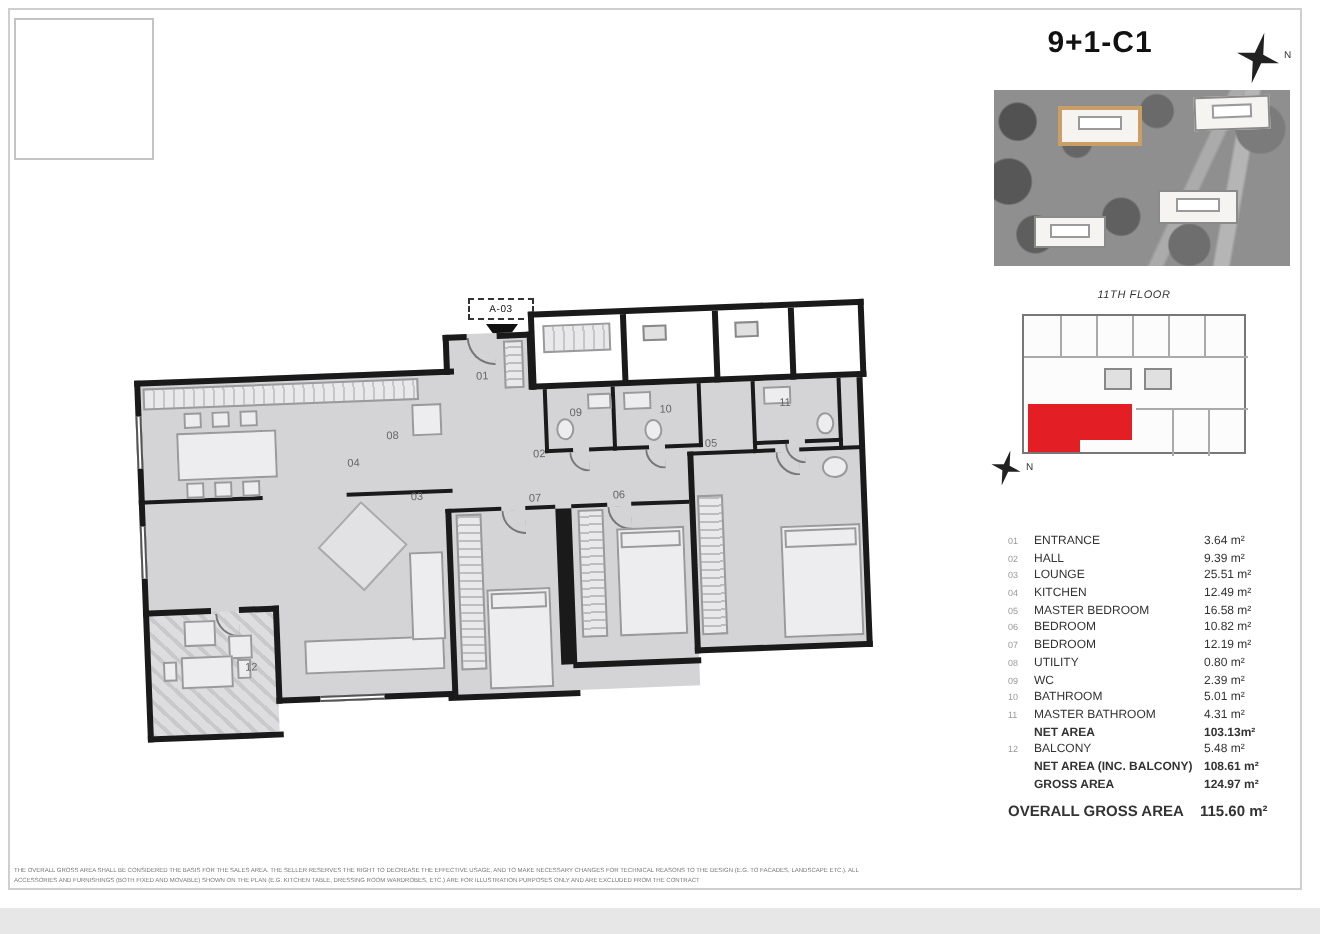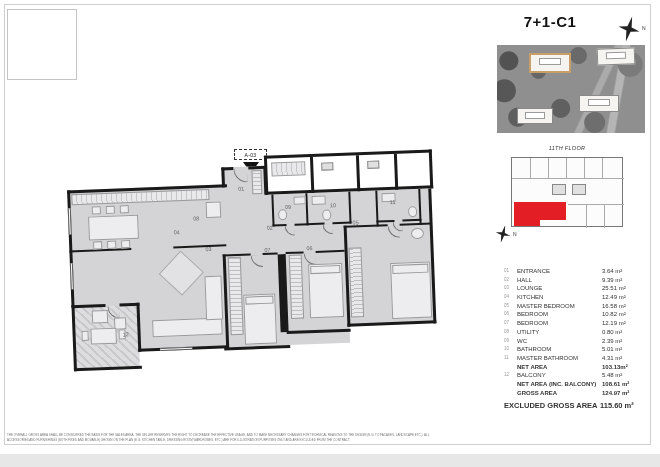--- a/index.html
+++ b/index.html
@@ -71,21 +71,21 @@
     font-size:5px;text-align:center;line-height:10px;color:#111;letter-spacing:.3px;}
   .marker-tri{left:243px;top:162px;width:0;height:0;border-left:8px solid transparent;
     border-right:8px solid transparent;border-top:11px solid #111;}
 </style>
 </head>
 <body>
 
 <div class="abs frame"></div>
 <div class="abs logo-box"></div>
 
-<div class="abs title">7+1-C1</div>
+<div class="abs title">9+1-C1</div>
 
 <div class="abs compass" style="left:616px;top:16px;">
   <svg width="26" height="26" viewBox="0 0 24 24" style="transform:rotate(14deg);">
     <path d="M12 0 L14 10 L22 12 L14 14 L12 24 L10 14 L2 12 L10 10 Z" fill="#222"></path>
   </svg>
   <span class="n">N</span>
 </div>
 
 <div class="abs sat">
   <div class="bld hl" style="left:32px;top:8px;width:42px;height:20px;">
@@ -199,21 +199,21 @@
         <span class="rlabel">NET AREA (INC. BALCONY)</span>
         <span class="rarea">108.61 m²</span>
       </div>
       <div class="lrow bold">
         <span class="num"></span>
         <span class="rlabel">GROSS AREA</span>
         <span class="rarea">124.97 m²</span>
       </div>
     </div>
   <div class="overall">
-    <span class="olabel">EXCLUDED GROSS AREA</span>
+    <span class="olabel">OVERALL GROSS AREA</span>
     <span class="oarea">115.60 m²</span>
   </div>
 </div>
 
 <div class="abs marker-box">A-03</div>
 <i class="abs marker-tri"></i>
 
 <div class="abs plan">
 
   <i class="room" style="left:10px;top:27px;width:155px;height:62px;"></i>

